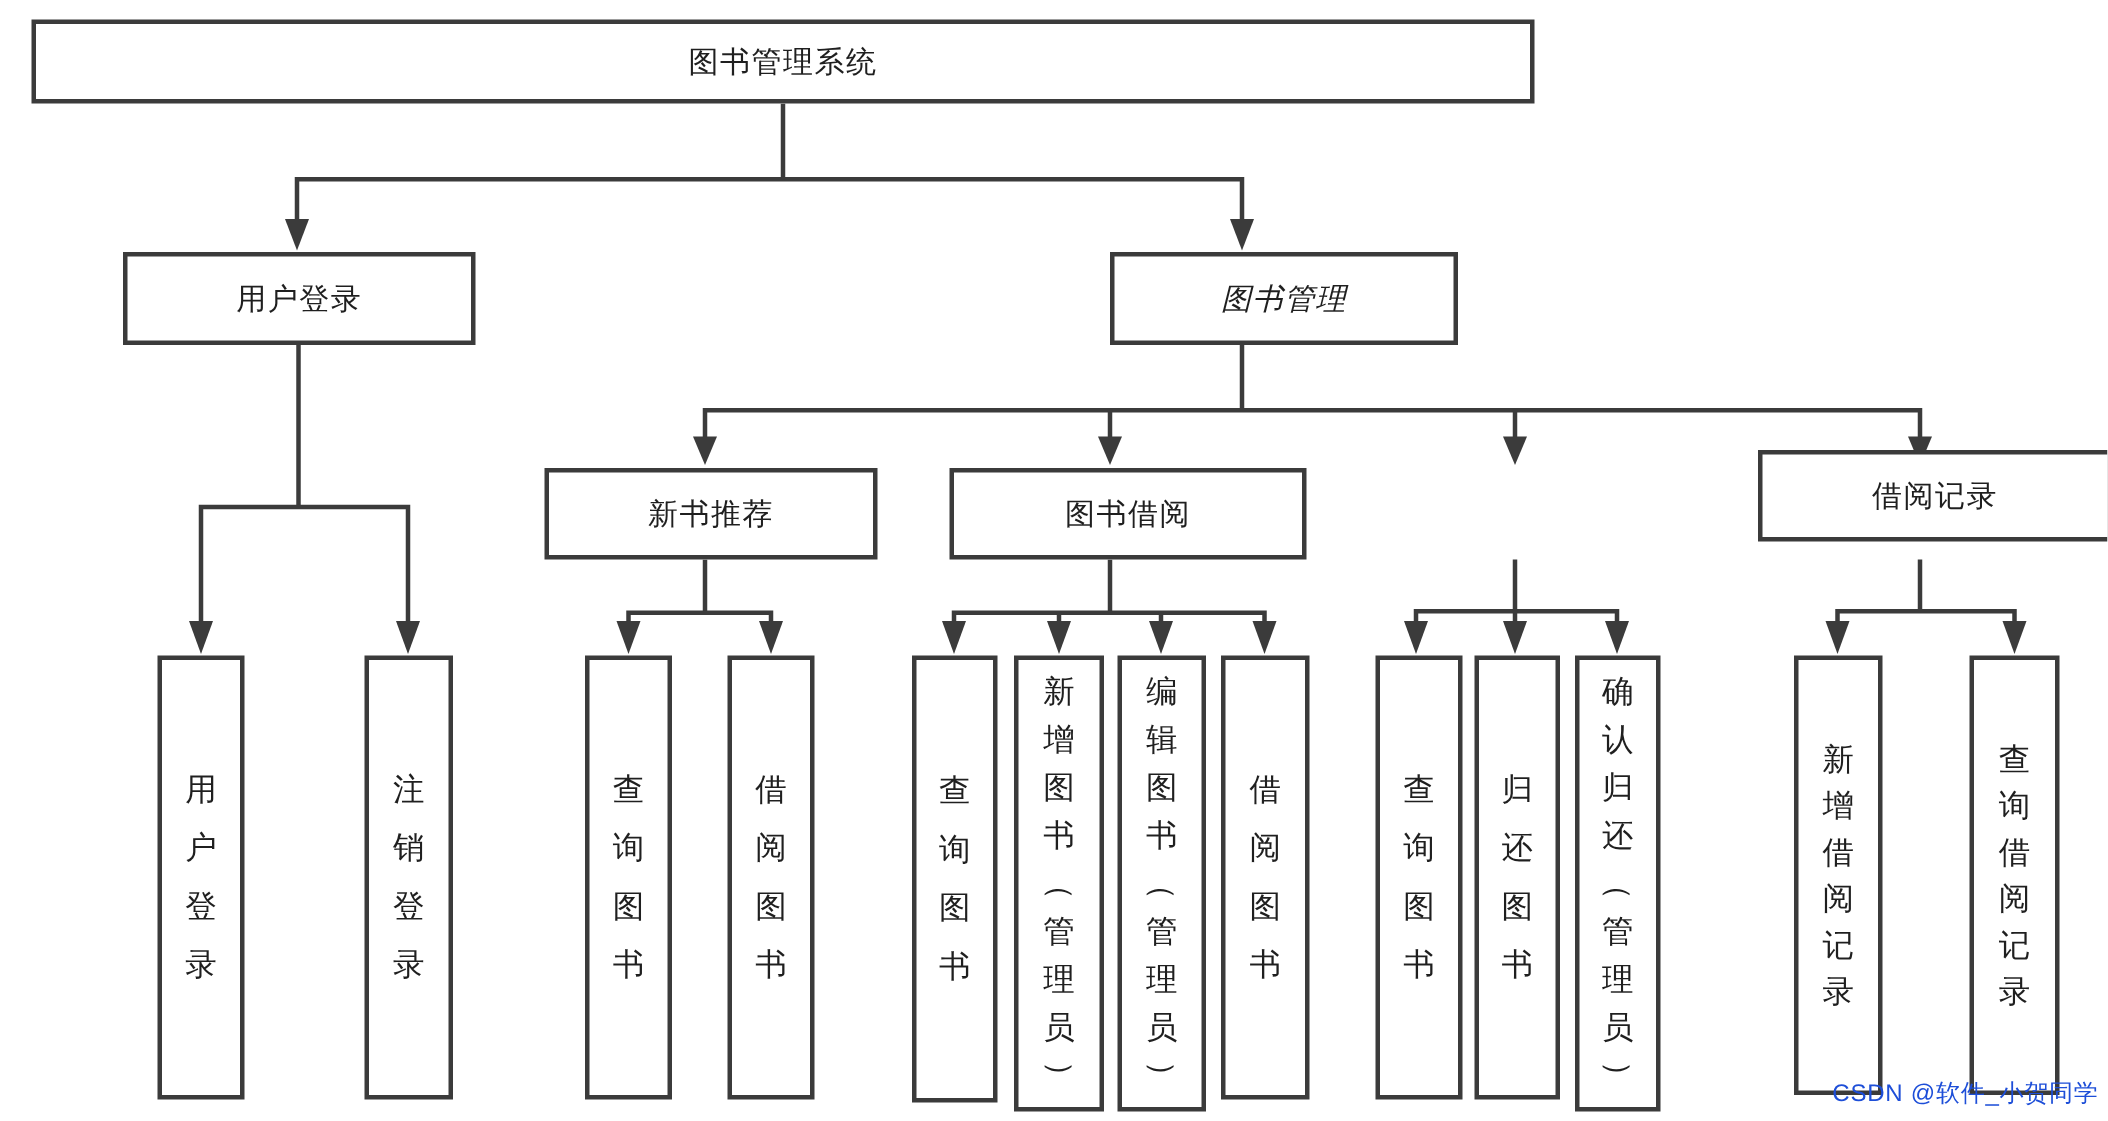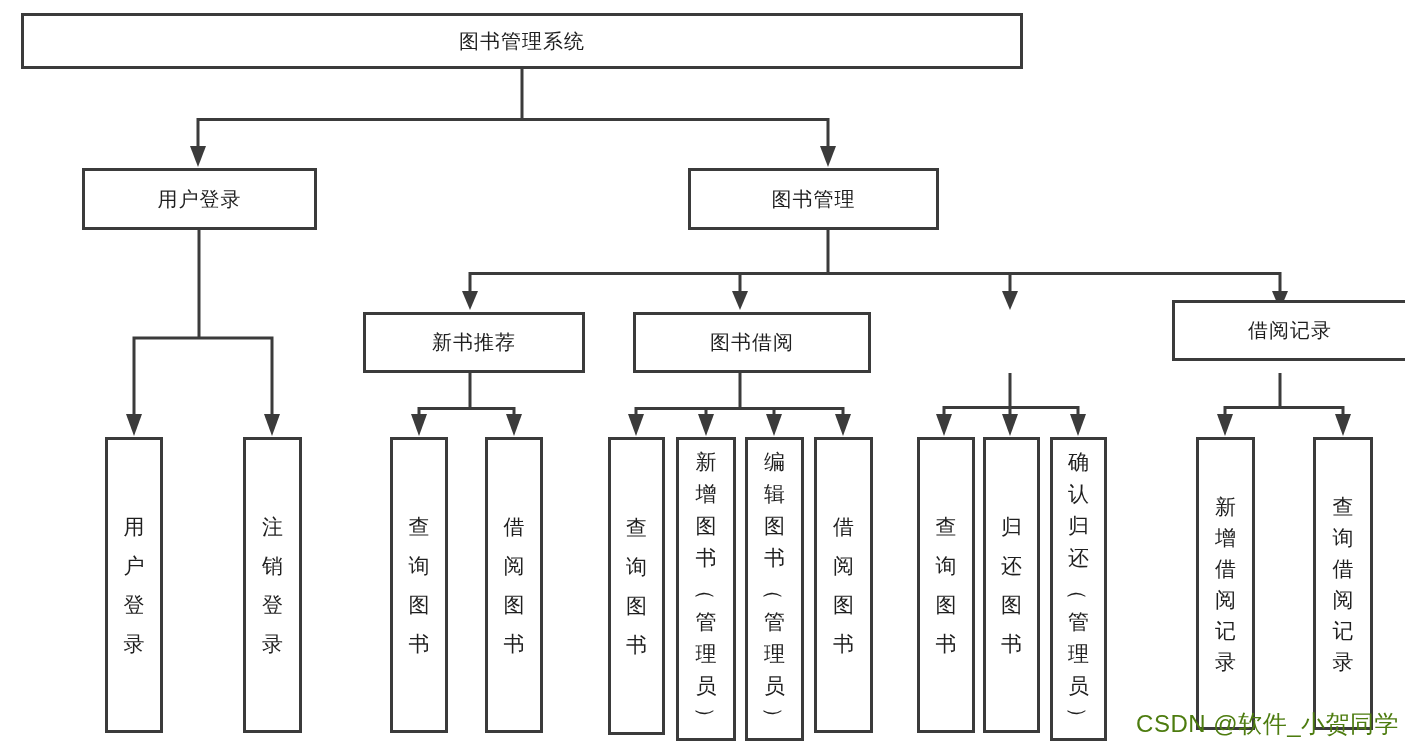--- a/index.html
+++ b/index.html
@@ -43,22 +43,22 @@
   }
   .vchar { line-height: 1; display: block; }
   .vchar.rot { transform: rotate(90deg); }
   .g4 .vtext { gap: 18px; }
   .g6 .vtext { gap: 10px; }
   .g9 .vtext { gap: 11px; }
   #watermark {
     position: absolute;
     right: 6px;
     bottom: 7px;
-    font-size: 24px;
-    color: #4d7c0f;
+    font-size: 16px;
+    color: #1d4ed8;
     letter-spacing: 0.5px;
     white-space: nowrap;
   }
 </style>
 </head>
 <body>
 
 <div id="canvas">
 
   <svg id="connectors" viewBox="0 0 1405 747" xmlns="http://www.w3.org/2000/svg">
@@ -120,21 +120,21 @@
     </g>
   </svg>
 
   <div class="node" style="left:21px; top:13px; width:1002px; height:56px;">
     <span class="hlabel">图书管理系统</span>
   </div>
 
   <div class="node" style="left:82px; top:168px; width:235px; height:62px;">
     <span class="hlabel">用户登录</span>
   </div>
-  <div class="node" style="left:688px; top:168px; width:251px; height:62px;">
+  <div class="node" style="left:740px; top:168px; width:232px; height:62px;font-style:italic;">
     <span class="hlabel">图书管理</span>
   </div>
 
   <div class="node" style="left:363px; top:312px; width:222px; height:61px;">
     <span class="hlabel">新书推荐</span>
   </div>
   <div class="node" style="left:633px; top:312px; width:238px; height:61px;">
     <span class="hlabel">图书借阅</span>
   </div>
   <div class="node" style="left:1172px; top:300px; width:236px; height:61px;">

